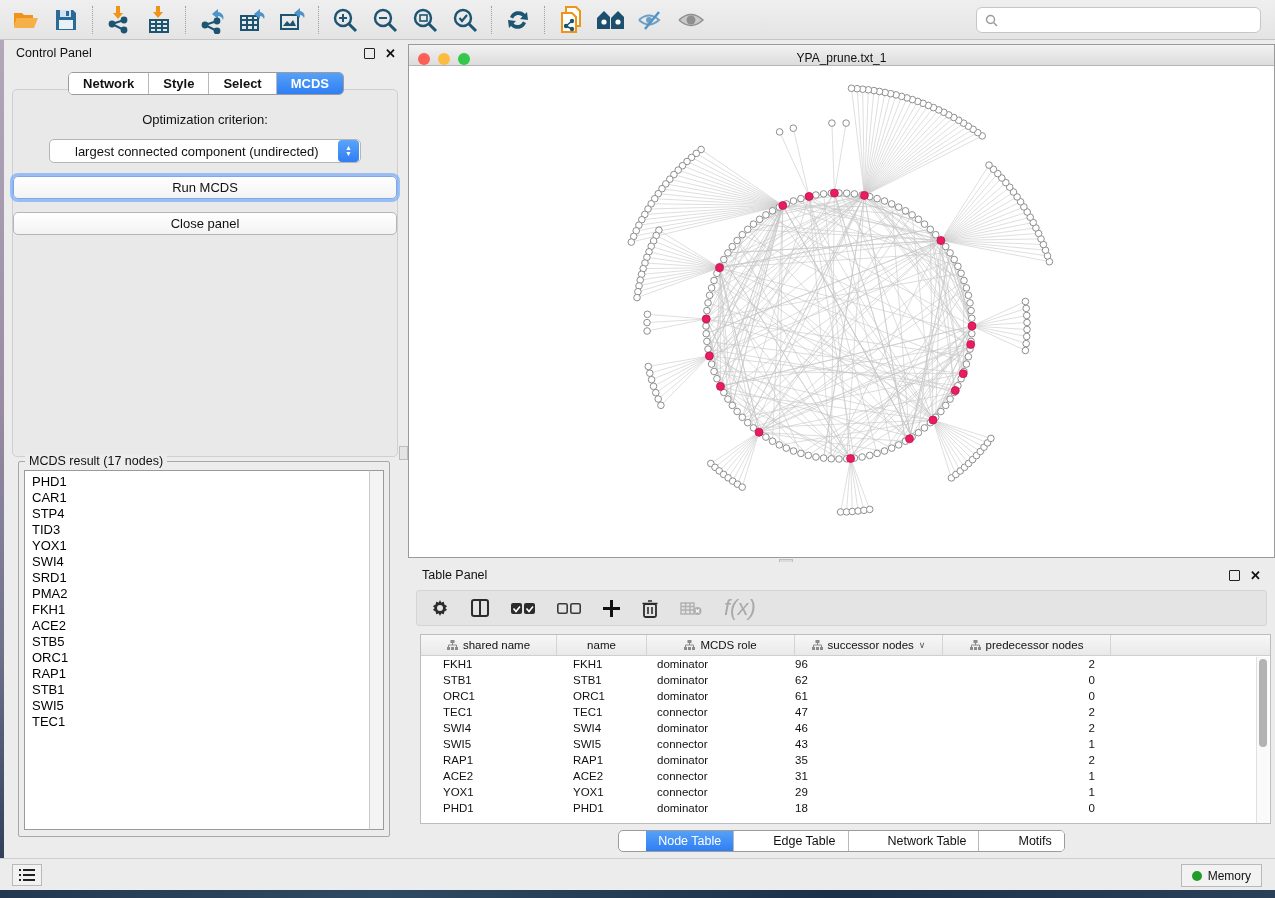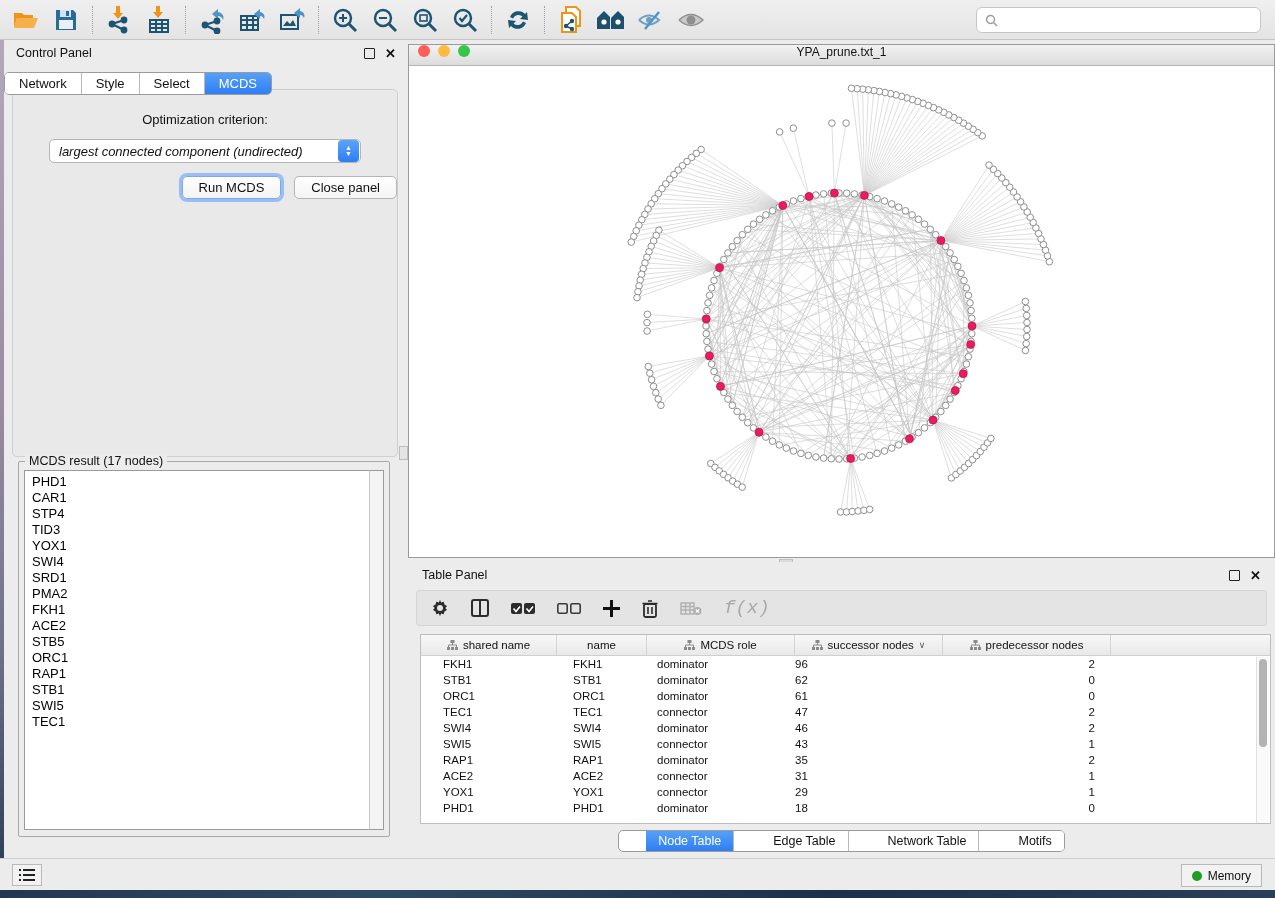--- a/index.html
+++ b/index.html
@@ -26,55 +26,55 @@
                   background:linear-gradient(90deg,#233850,#2e4a62 30%,#1d3049 65%,#2a4058); }
 
   
   .control-panel { position:absolute; left:4px; top:40px; width:404px; height:818px; background:#ececec; }
   .panel-header { height:26px; display:flex; align-items:center; padding:0 12px; }
   .panel-header .ph-title { font-size:12.5px; color:#111; flex:1; }
   .ph-icons { display:flex; gap:10px; align-items:center; }
   .ph-float { width:11px; height:11px; border:1.5px solid #222; border-radius:1px; }
   .ph-close { font-size:13px; font-weight:bold; color:#111; line-height:11px; }
 
-  .cp-tabs { display:flex; justify-content:flex-start; margin-top:6px; position:relative; z-index:2; }
+  .cp-tabs { display:flex; justify-content:center; margin-top:6px; position:relative; z-index:2;font-weight:bold; }
   .seg { display:flex; border:1px solid #9b9b9b; border-radius:5px; overflow:hidden; background:#fff; }
   .seg .tab { font-size:13px; color:#111; padding:3px 14px; background:#fff; border-right:1px solid #b9b9b9; }
   .seg .tab:last-child { border-right:none; }
   .seg .tab.sel { background:linear-gradient(#55a1f8,#2f7ef4); color:#fff; }
 
   .tab-panel { position:absolute; left:8px; top:49px; width:386px; height:368px;
                background:#e9e9e9; border:1px solid #cfcfcf; border-radius:5px; }
   .opt-label { text-align:center; margin-top:22px; font-size:13px; color:#111; }
   .combo { position:relative; margin:12px auto 0; width:312px; height:24px; background:#fff;
            border:1px solid #b5b5b5; border-radius:5px; display:flex; align-items:center; }
-  .combo-value { font-size:13px; padding-left:9px; color:#111; flex:1; white-space:nowrap; overflow:hidden;font-style:italic; }
+  .combo-value { font-size:13px; padding-left:25px; color:#111; flex:1; white-space:nowrap; overflow:hidden; }
   .combo-step { width:21px; height:22px; border-radius:4px; background:linear-gradient(#5ba4f9,#2f7ef4);
                 display:flex; flex-direction:column; align-items:center; justify-content:center; margin-right:1px; }
   .combo-step span { color:#fff; font-size:7px; line-height:6px; }
-  .btn-row { display:flex; justify-content:flex-end; gap:13px; margin-top:13px; }
+  .btn-row { display:flex; justify-content:flex-end; gap:13px; margin-top:13px;flex-direction:column; }
   .pushbtn { font-size:13px; color:#111; background:linear-gradient(#ffffff,#f3f3f3);
              border:1px solid #b5b5b5; border-radius:5px; padding:3px 16px; }
   .pushbtn.focused { box-shadow:0 0 0 3px rgba(112,168,250,.65); border-color:#7aa9ee; }
 
   .result-group { position:absolute; left:14px; top:421px; width:372px; height:376px;
                   border:1px solid #a8a8a8; border-radius:2px; }
   .result-legend { position:absolute; left:6px; top:-8px; background:#ececec; padding:0 4px;
                    font-size:12.5px; color:#111; }
   .result-list { position:absolute; left:5px; top:8px; width:346px; height:360px; background:#fff;
                  border:1px solid #9a9a9a; border-right:none; overflow:hidden;
                  font-size:13px; color:#000; padding:3px 0 0 7px; line-height:16px; }
   .result-scroll { position:absolute; right:5px; top:8px; width:15px; height:360px; background:#f4f4f4;
                    border:1px solid #9a9a9a; border-left:1px solid #c9c9c9; }
 
   
   .net-window { position:absolute; left:408px; top:44px; width:867px; height:514px;
                 border:1px solid #9a9a9a; background:#fff; }
   .net-titlebar { height:21px; background:linear-gradient(#f2f2f2,#dcdcdc); border-bottom:1px solid #b5b5b5;
-                  display:flex; align-items:flex-start; position:relative; }
+                  display:flex; align-items:flex-end; position:relative; }
   .lights { display:flex; gap:8px; margin-left:9px; }
   .light { width:12px; height:12px; border-radius:50%; }
   .net-title { position:absolute; left:0; right:0; text-align:center; font-size:12px; color:#111; }
   .net-canvas { width:100%; height:491px; background:#fff; position:relative; }
   .edges line { stroke:#c5c5c5; stroke-width:0.7; opacity:0.85; }
   .fan line { stroke:#cccccc; stroke-width:0.7; opacity:0.9; }
   .ringn circle { fill:#fff; stroke:#8e8e8e; stroke-width:1; }
   .hubs circle { stroke-width:0.8; }
 
   
@@ -83,21 +83,21 @@
   .hsplit-handle { position:absolute; left:779px; top:559px; width:14px; height:7px;
                    background:#dcdcdc; border:1px solid #c0c0c0; }
 
   
   .table-panel { position:absolute; left:408px; top:562px; width:867px; height:296px; background:#ececec; }
   .tp-header { height:26px; display:flex; align-items:center; padding:0 14px; }
   .tp-header .ph-title { font-size:12.5px; color:#111; flex:1; }
   .tp-toolbar { margin:2px 8px 0 8px; height:36px; background:#e4e4e4; border:1px solid #d5d5d5;
                 border-radius:3px; display:flex; align-items:center; gap:22px; padding-left:14px; }
   .tico { display:flex; align-items:center; justify-content:center; }
-  .fx-label { font-family:Liberation Mono, monospace; font-style:italic; font-size:19px; color:#a9a9a9; }
+  .fx-label { font-family:Liberation Sans, sans-serif; font-style:italic; font-size:22px; color:#a9a9a9; }
 
   .ntable { position:absolute; left:12px; top:72px; width:851px; height:190px; background:#fff;
             border:1px solid #bdbdbd; overflow:hidden; }
   .thead { display:flex; height:21px; background:linear-gradient(#f7f7f7,#e9e9e9);
            border-bottom:1px solid #cfcfcf; }
   .th { display:flex; align-items:center; justify-content:center; gap:5px;
         border-right:1px solid #d4d4d4; font-size:11.5px; color:#111; }
   .th svg { flex:0 0 auto; }
   .sort-arrow { font-size:9px; color:#555; }
   .c1{width:136px} .c2{width:90px} .c3{width:148px} .c4{width:148px} .c5{width:168px}

